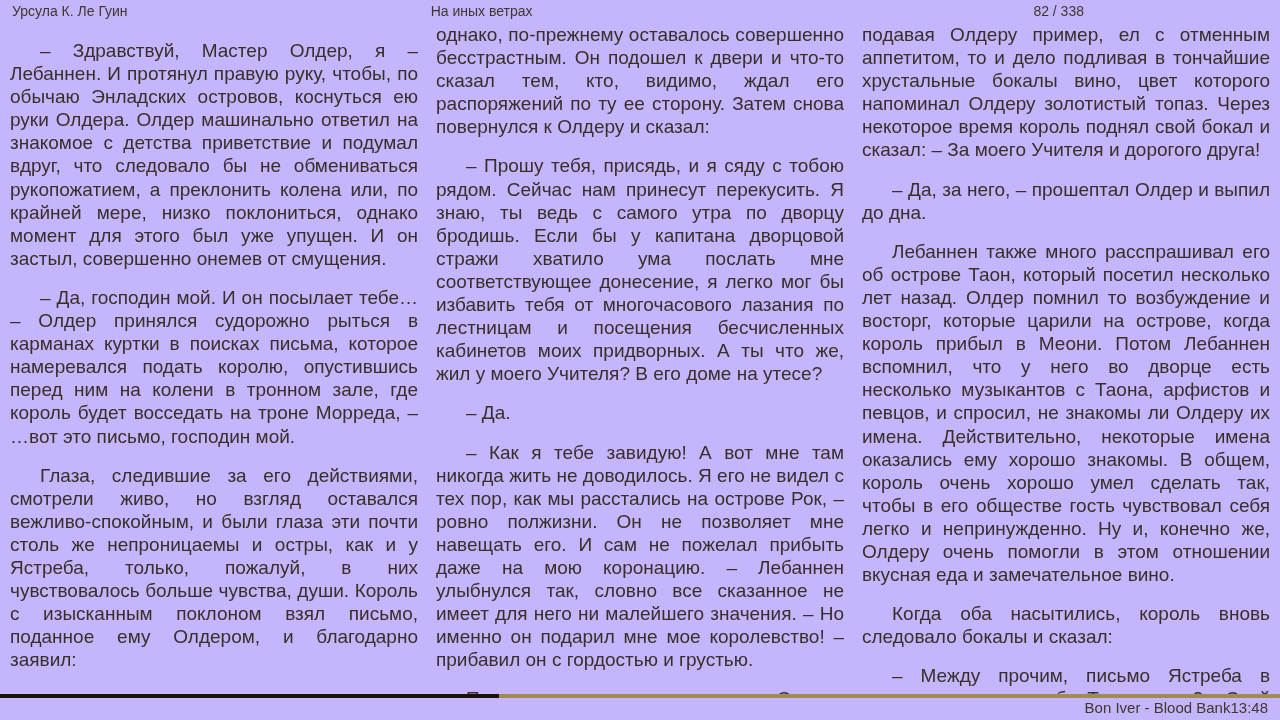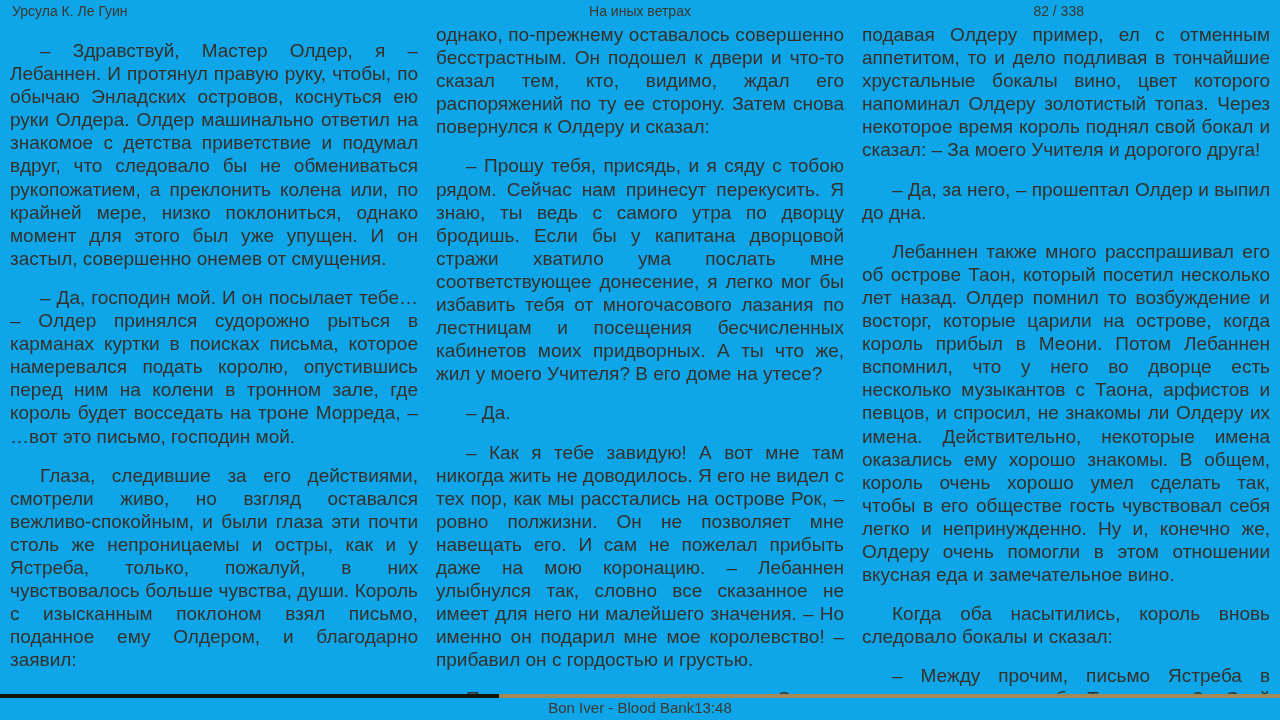--- a/index.html
+++ b/index.html
@@ -14,21 +14,21 @@
   }
   .topbar {
     display:flex; align-items:flex-start;
     height:20px; box-sizing:border-box;
     padding:3px 12px 0 12px;
     font-size:14px; line-height:16px;
     color:#3c382e;
   }
   .topbar .slot { flex:1; white-space:nowrap; overflow:hidden; }
   .topbar .slot.left   { text-align:left; }
-  .topbar .slot.center { text-align:center; }
+  .topbar .slot.center { text-align:left; }
   .topbar .slot.right  { text-align:center; }
   .page {
     flex:1;
     display:flex; gap:18px;
     box-sizing:border-box;
     padding:3px 10px 0 10px;
     overflow:hidden;
   }
   .col {
     flex:1;
@@ -43,31 +43,31 @@
   .progress {
     height:4px; width:100%;
     background:#a18a55;
     flex:0 0 auto;
   }
   .progress-fill {
     height:100%; width:39%;
     background:#171309;
   }
   .statusbar {
-    display:flex; justify-content:center; align-items:center;
+    display:flex; justify-content:flex-end; align-items:center;
     height:22px; box-sizing:border-box;
     padding:0 12px 2px 12px;
     font-size:15px; line-height:18px;
     color:#3c382e;
   }
 </style>
 </head>
 <body>
 
-<div class="screen" style="background: #0ea5e9; color: rgb(53, 49, 42);">
+<div class="screen" style="background: #c4b5fd; color: rgb(53, 49, 42);">
 
   <header class="topbar">
     <span class="slot left">Урсула К. Ле Гуин</span>
     <span class="slot center">На иных ветрах</span>
     <span class="slot right">82 / 338</span>
   </header>
 
   <main class="page">
     <div class="col">
         <p class="para indent">– Здравствуй, Мастер Олдер, я – Лебаннен. И протянул правую руку, чтобы, по обычаю Энладских островов, коснуться ею руки Олдера. Олдер машинально ответил на знакомое с детства приветствие и подумал вдруг, что следовало бы не обмениваться рукопожатием, а преклонить колена или, по крайней мере, низко поклониться, однако момент для этого был уже упущен. И он застыл, совершенно онемев от смущения.</p>

